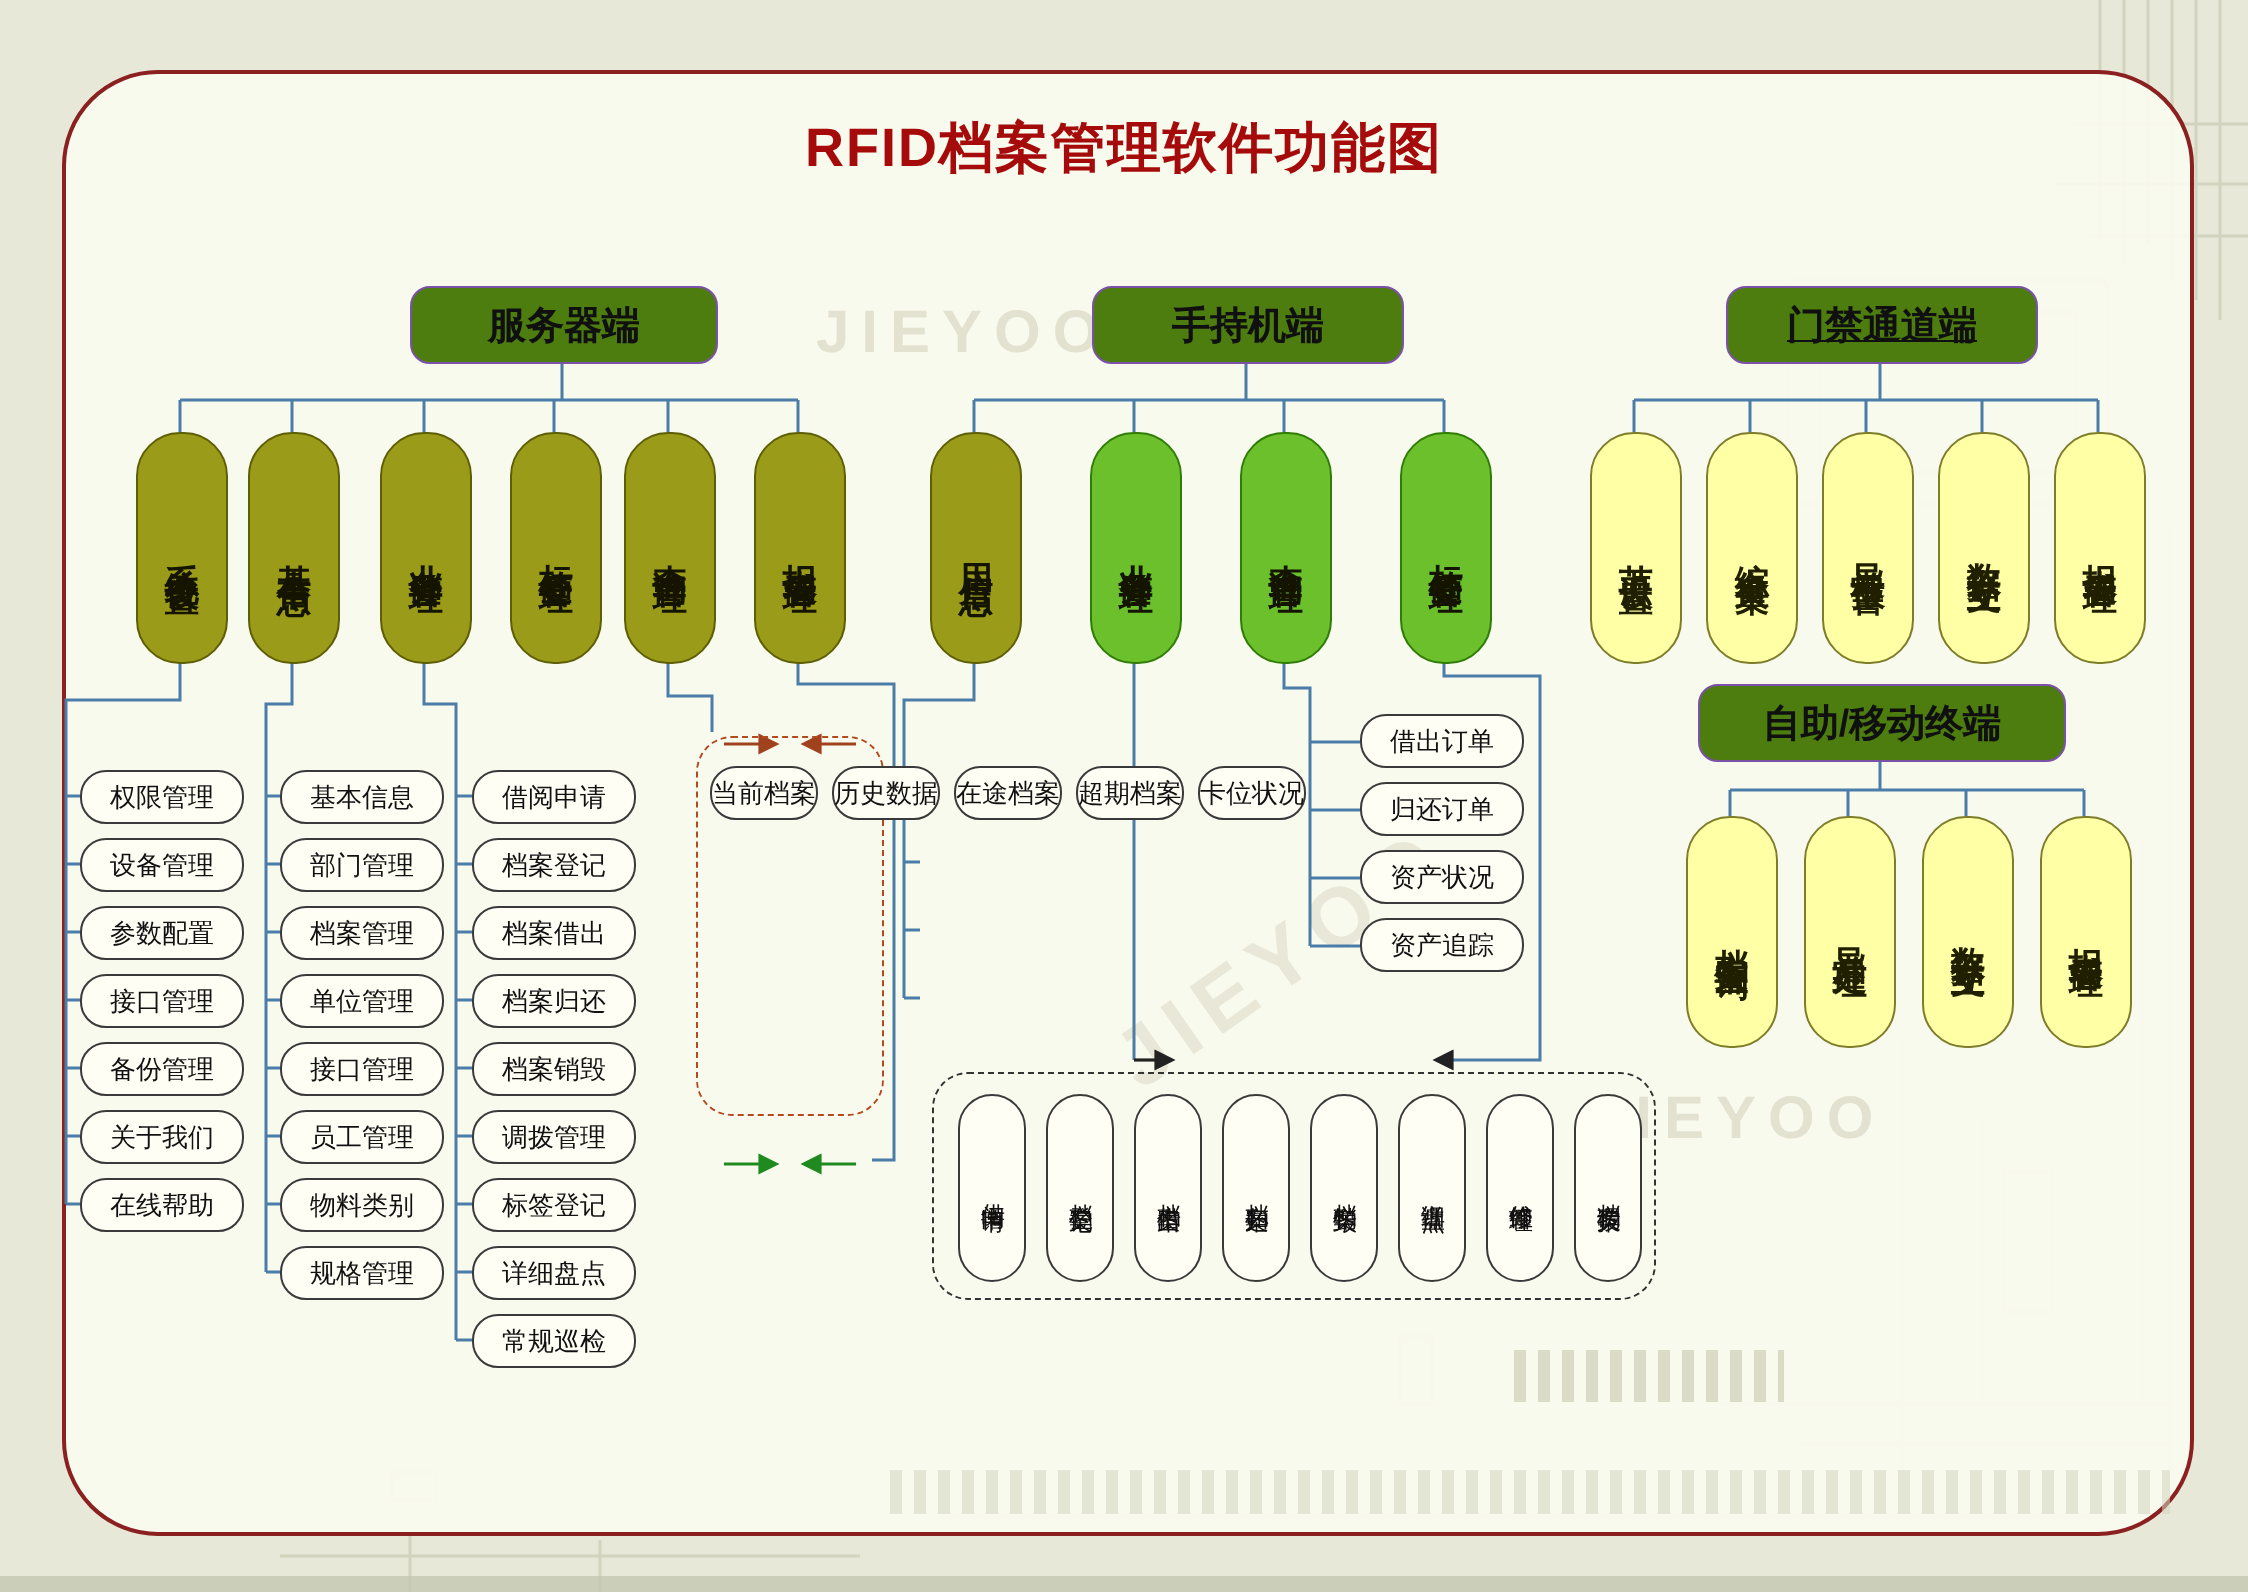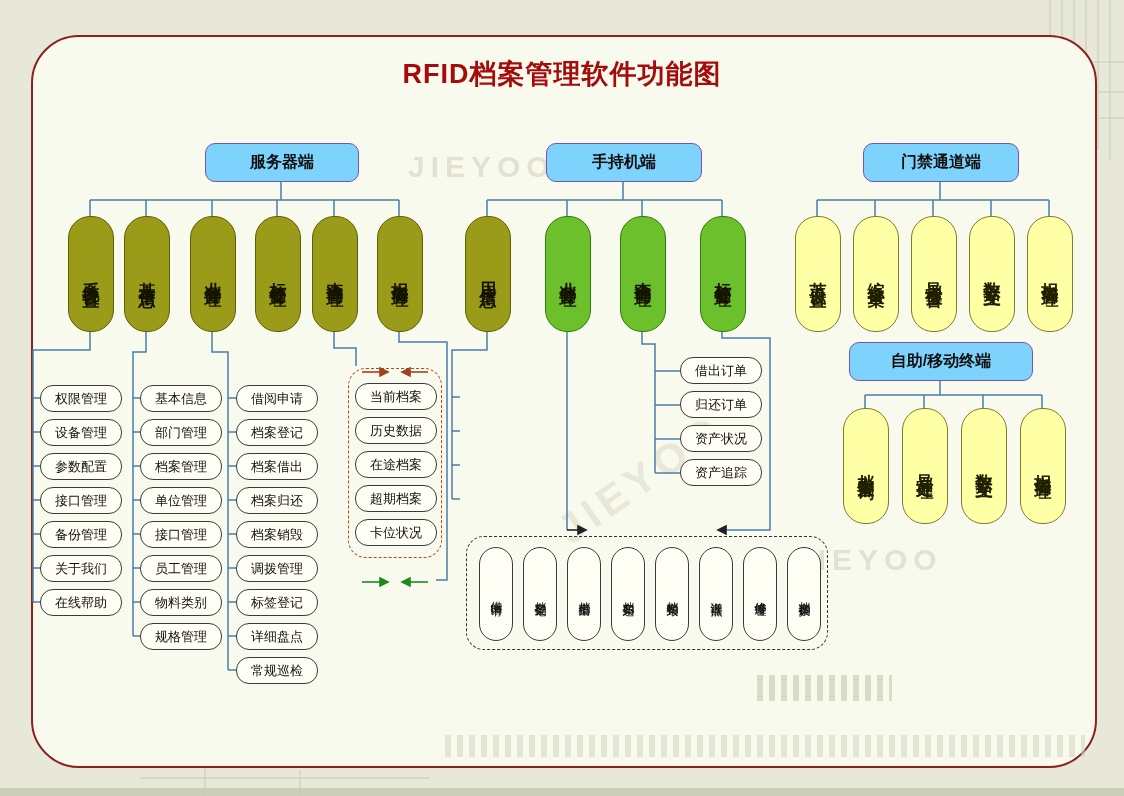--- a/index.html
+++ b/index.html
@@ -8,37 +8,37 @@
   .decor{position:absolute;left:0;top:0;z-index:0;}
   .frame{position:absolute;left:31px;top:35px;width:1062px;height:729px;border:2.5px solid #8b2020;
          border-radius:48px;background:rgba(252,252,241,0.88);z-index:1;}
   .watermark{position:absolute;z-index:2;color:#d6d2bc;font-weight:bold;letter-spacing:6px;opacity:.6;}
   .wm1{left:408px;top:150px;font-size:30px;}
   .wm2{left:795px;top:543px;font-size:30px;}
   .wm3{left:545px;top:455px;font-size:42px;transform:rotate(-35deg);opacity:.45;}
   .title{position:absolute;left:31px;top:56px;width:1062px;text-align:center;z-index:4;
          font-size:27px;font-weight:bold;color:#a50b0b;letter-spacing:1px;}
   .connectors{position:absolute;left:0;top:0;z-index:3;}
-  .hdr{position:absolute;height:37px;z-index:5;background:#7dd3fc;border:1.5px solid #7b52a8;border-radius:10px;
-       display:flex;align-items:center;justify-content:center;font-size:16px;font-weight:bold;color:#101010;}
+  .hdr{position:absolute;height:37px;z-index:5;background:#4d7c0f;border:1.5px solid #7b52a8;border-radius:10px;
+       display:flex;align-items:center;justify-content:center;font-size:19px;font-weight:bold;color:#101010;}
   .vcap{position:absolute;width:44px;height:114px;top:216px;z-index:5;border-radius:22px;
         display:flex;align-items:center;justify-content:center;
         writing-mode:vertical-rl;text-orientation:upright;letter-spacing:3px;
         font-size:17px;font-weight:bold;color:#141400;}
   .olive{background:#9a9b18;border:1.5px solid #5e5e06;}
   .green{background:#6cc02c;border:1.5px solid #2f7d07;}
   .yellow{background:#ffffa6;border:1.5px solid #7d7d2a;color:#202000;}
   .col{position:absolute;z-index:5;display:flex;flex-direction:column;gap:7px;}
   .hcap{width:82px;height:27px;box-sizing:border-box;border:1px solid #3a3a3a;border-radius:13px;
         background:#fffef5;font-size:13px;color:#111;text-align:center;line-height:25px;white-space:nowrap;}
   .dashedbox{position:absolute;z-index:4;border-radius:18px;box-sizing:border-box;}
   .redbox{border:1.6px dashed #b34a1e;}
   .greenbox{border:1.6px dashed #1f8a1f;}
   .blackbox{border:1.6px dashed #333;}
-  .inner-col{display:flex;flex-direction:column;gap:7px;padding:14px 0 0 6px;}
+  .inner-col{display:flex;flex-direction:row;gap:7px;padding:14px 0 0 6px;}
   .rowflex{display:flex;gap:10px;padding:10px 0 0 12px;}
   .svcap{width:34px;height:94px;box-sizing:border-box;border:1px solid #3a3a3a;border-radius:17px;
          background:#fffef5;display:flex;align-items:center;justify-content:center;
          writing-mode:vertical-rl;text-orientation:upright;font-size:12px;letter-spacing:1px;color:#111;}
   .padgrid{position:absolute;z-index:1;opacity:.8;
            background-image:repeating-linear-gradient(90deg,#d2d4be 0 6px,transparent 6px 12px);}
   .bottomband{position:absolute;left:0;bottom:0;width:1124px;height:8px;background:#c6c9b4;opacity:.85;z-index:2;}
 </style>
 </head>
 <body>
@@ -110,21 +110,21 @@
 
     <g stroke="#222" stroke-width="1.6" fill="#222">
       <path d="M567 530 H578" fill="none"></path>
         <polygon points="578,526 586,530 578,534"></polygon>
       <polygon points="726,526 718,530 726,534"></polygon>
     </g>
   </svg>
 
   <div class="hdr" style="left:205px;top:143px;width:152px;">服务器端</div>
   <div class="hdr" style="left:546px;top:143px;width:154px;">手持机端</div>
-  <div class="hdr" style="left:863px;top:143px;width:154px;">门禁通道端</div>
+  <div class="hdr" style="left:863px;top:143px;width:154px;text-decoration:underline;">门禁通道端</div>
   <div class="hdr" style="left:849px;top:342px;width:182px;">自助/移动终端</div>
 
   <div class="vcap olive" style="left:68px;">系统设置</div>
   <div class="vcap olive" style="left:124px;">基本信息</div>
   <div class="vcap olive" style="left:190px;">业务管理</div>
   <div class="vcap olive" style="left:255px;">标签管理</div>
   <div class="vcap olive" style="left:312px;">查询管理</div>
   <div class="vcap olive" style="left:377px;">报表管理</div>
 
   <div class="vcap olive" style="left:465px;">用户信息</div>

